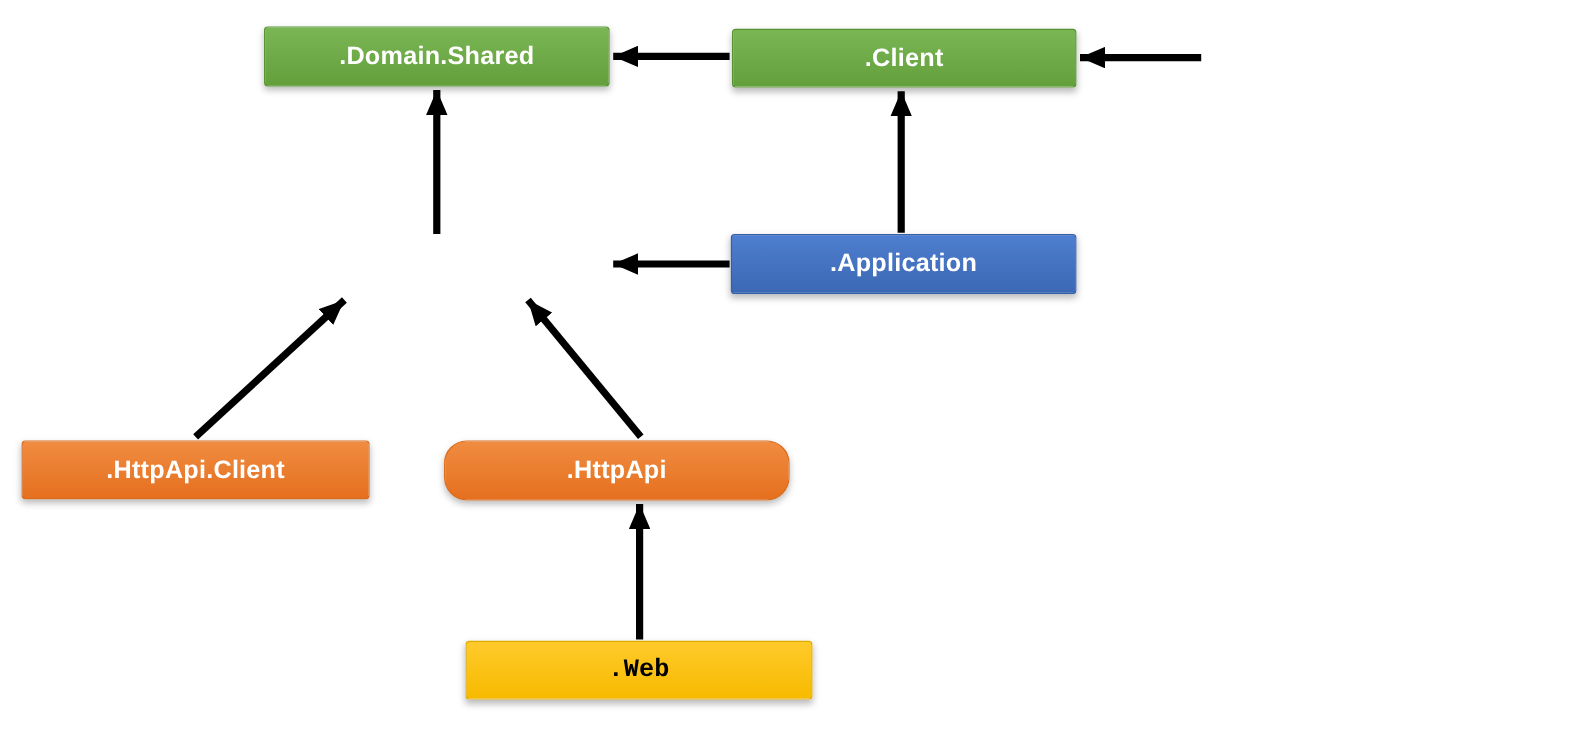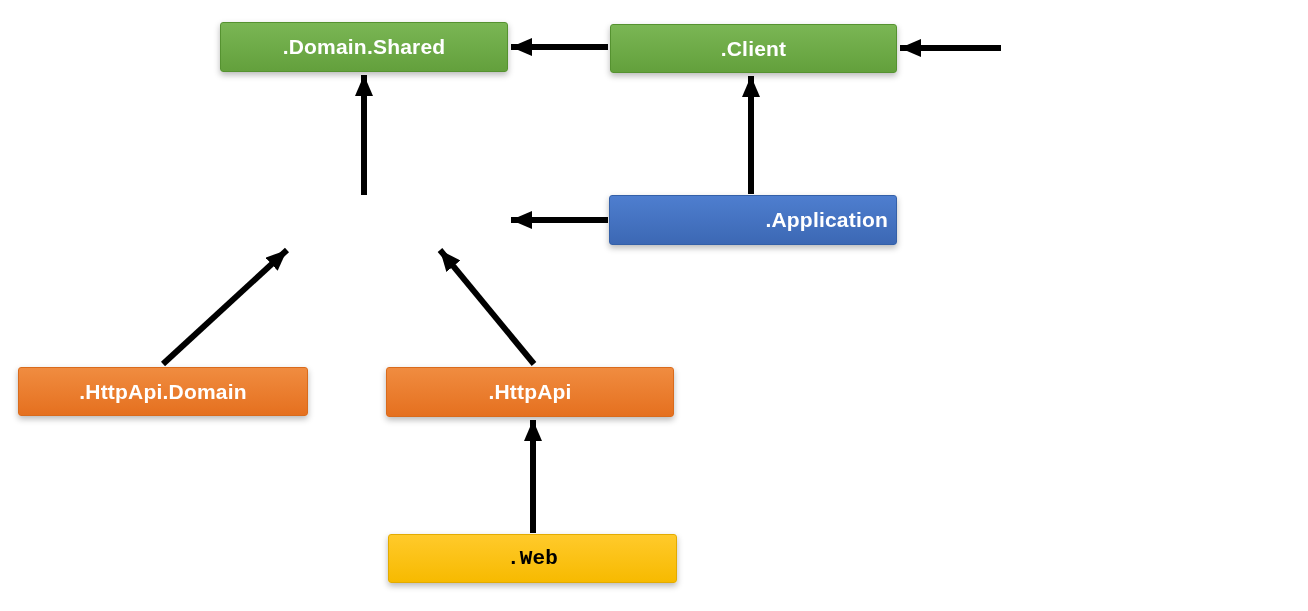--- a/index.html
+++ b/index.html
@@ -69,26 +69,26 @@
         <line x1="533" y1="533" x2="533" y2="420" stroke="#000000" stroke-width="6" marker-end="url(#arrowhead)"></line>
       </g>
   </svg>
   <div id="nodes">
       <div class="node" style="left: 220px; top: 22px; width: 288px; height: 50px; background: linear-gradient(rgb(122, 182, 84), rgb(99, 160, 60)); border-color: rgb(85, 146, 48); color: rgb(255, 255, 255);">
         <span class="label">.Domain.Shared</span>
       </div>
       <div class="node" style="left: 610px; top: 24px; width: 287px; height: 49px; background: linear-gradient(rgb(122, 182, 84), rgb(99, 160, 60)); border-color: rgb(85, 146, 48); color: rgb(255, 255, 255);">
         <span class="label">.Client</span>
       </div>
-      <div class="node" style="left: 609px; top: 195px; width: 288px; height: 50px; background: linear-gradient(rgb(78, 126, 207), rgb(60, 104, 180)); border-color: rgb(52, 96, 168); color: rgb(255, 255, 255); justify-content: flex-end;">
+      <div class="node" style="left: 609px; top: 195px; width: 288px; height: 50px; background: linear-gradient(rgb(78, 126, 207), rgb(60, 104, 180)); border-color: rgb(52, 96, 168); color: rgb(255, 255, 255);">
         <span class="label">.Application</span>
       </div>
       <div class="node" style="left: 18px; top: 367px; width: 290px; height: 49px; background: linear-gradient(rgb(240, 140, 64), rgb(229, 112, 31)); border-color: rgb(217, 107, 28); color: rgb(255, 255, 255);">
-        <span class="label">.HttpApi.Domain</span>
+        <span class="label">.HttpApi.Client</span>
       </div>
-      <div class="node" style="left: 386px; top: 367px; width: 288px; height: 50px; background: linear-gradient(rgb(240, 140, 64), rgb(229, 112, 31)); border-color: rgb(217, 107, 28); color: rgb(255, 255, 255);">
+      <div class="node" style="left: 370px; top: 367px; width: 288px; height: 50px; background: linear-gradient(rgb(240, 140, 64), rgb(229, 112, 31)); border-color: rgb(217, 107, 28); color: rgb(255, 255, 255); border-radius: 19px;">
         <span class="label">.HttpApi</span>
       </div>
       <div class="node" style="left: 388px; top: 534px; width: 289px; height: 49px; background: linear-gradient(rgb(255, 202, 43), rgb(247, 186, 0)); border-color: rgb(227, 171, 0); color: rgb(0, 0, 0); font-family: Liberation Mono, monospace;">
         <span class="label">.Web</span>
       </div>
     </div>
 </div>
 
 </body></html>

